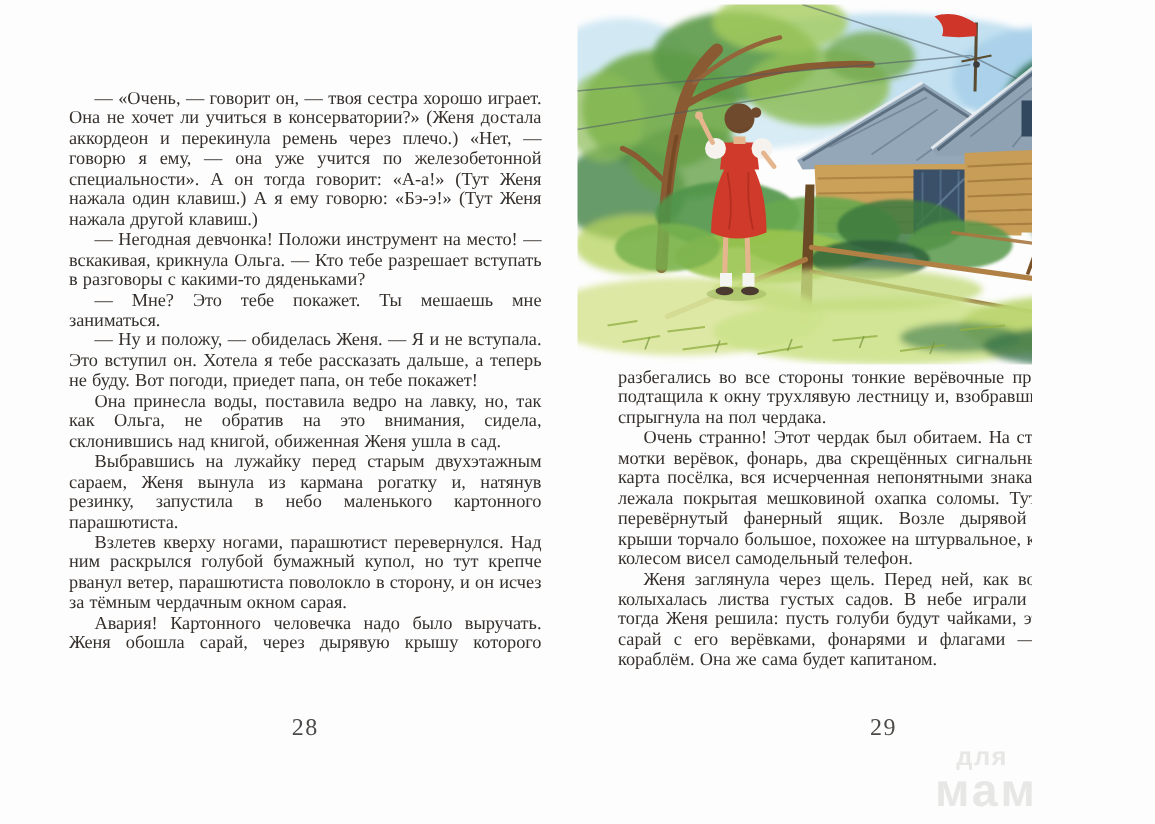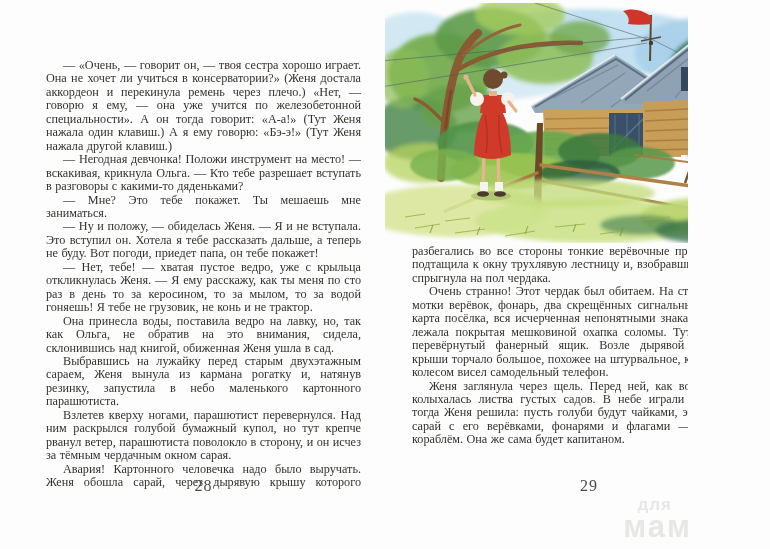--- a/index.html
+++ b/index.html
@@ -31,21 +31,20 @@
 </head>
 <body>
 
 <div class="spread">
 
   <div class="text-col left-col">
     <p>— «Очень, — говорит он, — твоя сестра хорошо играет. Она не хочет ли учиться в консерватории?» (Женя достала аккордеон и перекинула ремень через плечо.) «Нет, — говорю я ему, — она уже учится по железобетонной специальности». А он тогда говорит: «А-а!» (Тут Женя нажала один клавиш.) А я ему говорю: «Бэ-э!» (Тут Женя нажала другой клавиш.)</p>
     <p>— Негодная девчонка! Положи инструмент на место! — вскакивая, крикнула Ольга. — Кто тебе разрешает вступать в разговоры с какими-то дяденьками?</p>
     <p>— Мне? Это тебе покажет. Ты мешаешь мне заниматься.</p>
     <p>— Ну и положу, — обиделась Женя. — Я и не вступала. Это вступил он. Хотела я тебе рассказать дальше, а теперь не буду. Вот погоди, приедет папа, он тебе покажет!</p>
-    <p>— Нет, тебе! — хватая пустое ведро, уже с крыльца откликнулась Женя. — Я ему расскажу, как ты меня по сто раз в день то за керосином, то за мылом, то за водой гоняешь! Я тебе не грузовик, не конь и не трактор.</p>
     <p>Она принесла воды, поставила ведро на лавку, но, так как Ольга, не обратив на это внимания, сидела, склонившись над книгой, обиженная Женя ушла в сад.</p>
     <p>Выбравшись на лужайку перед старым двухэтажным сараем, Женя вынула из кармана рогатку и, натянув резинку, запустила в небо маленького картонного парашютиста.</p>
     <p>Взлетев кверху ногами, парашютист перевернулся. Над ним раскрылся голубой бумажный купол, но тут крепче рванул ветер, парашютиста поволокло в сторону, и он исчез за тёмным чердачным окном сарая.</p>
     <p class="cont-end">Авария! Картонного человечка надо было выручать. Женя обошла сарай, через дырявую крышу которого</p>
   </div>
   <div class="page-num left">28</div>
 
   <div class="text-col right-col">
     <p class="no-indent">разбегались во все стороны тонкие верёвочные провода. Она подтащила к окну трухлявую лестницу и, взобравшись по ней, спрыгнула на пол чердака.</p>
     <p>Очень странно! Этот чердак был обитаем. На стене висели мотки верёвок, фонарь, два скрещённых сигнальных флага и карта посёлка, вся исчерченная непонятными знаками. В углу лежала покрытая мешковиной охапка соломы. Тут же стоял перевёрнутый фанерный ящик. Возле дырявой замшелой крыши торчало большое, похожее на штурвальное, колесо. Над колесом висел самодельный телефон.</p>

